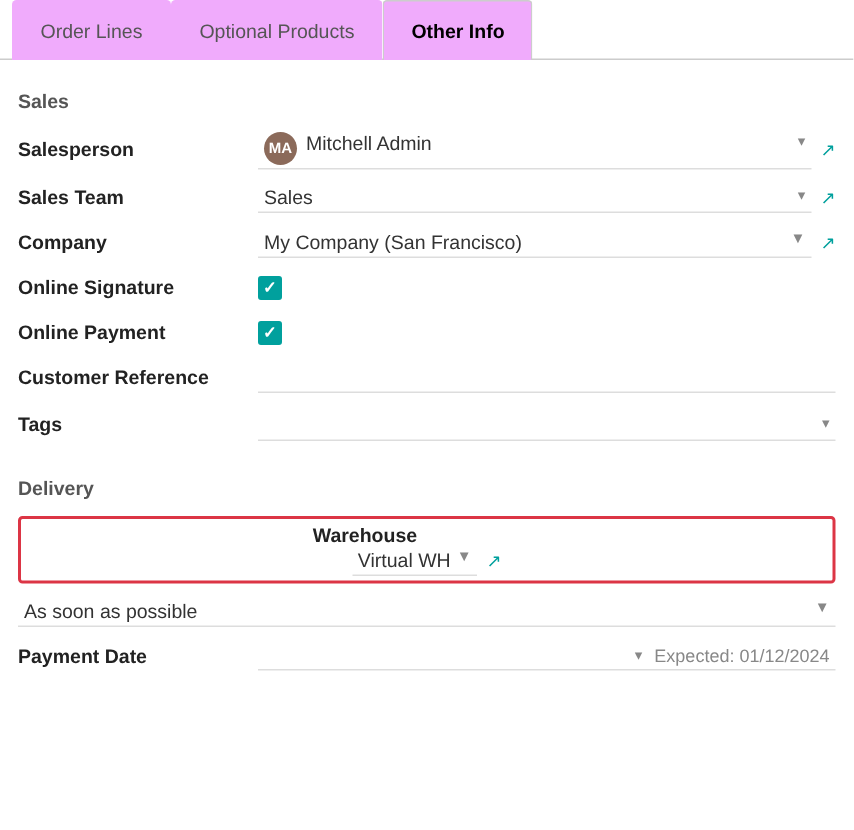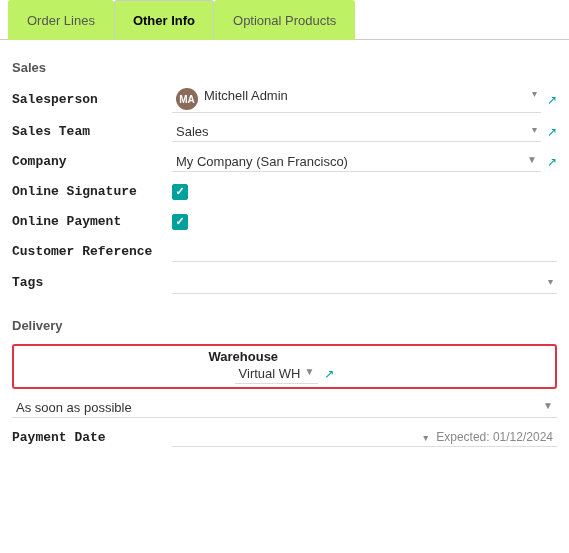--- a/index.html
+++ b/index.html
@@ -19,21 +19,21 @@
       padding: 0 8px;
       margin-bottom: 0;
     }
     .tab {
       padding: 12px 18px;
       cursor: pointer;
       border: 1px solid transparent;
       border-bottom: none;
       color: #555;
       font-size: 13px;
-      background: #bef264;
+      background: #f0abfc;
       margin-bottom: -1px;
       border-radius: 3px 3px 0 0;
     }
     .tab.active {
       border-color: #ccc;
       border-bottom-color: #fff;
       font-weight: bold;
       color: #000;
     }
 
@@ -59,21 +59,20 @@
       padding: 3px 0;
       border-bottom: 1px solid transparent;
     }
 
     .field-label {
       width: 160px;
       font-weight: bold;
       font-size: 13px;
       color: #222;
       flex-shrink: 0;
-      font-family: Liberation Mono, monospace;
     }
 
     .field-value {
       flex: 1;
       display: flex;
       align-items: center;
       position: relative;
     }
 
     .field-input {
@@ -172,22 +171,22 @@
       font-size: 12px;
       color: #888;
     }
   </style>
 </head>
 <body>
 
 <div>
   <div class="tabs">
     <div class="tab">Order Lines</div>
+    <div class="tab">Optional Products</div>
     <div class="tab active">Other Info</div>
-    <div class="tab">Optional Products</div>
   </div>
 </div>
 
 <div class="content">
 
   <div>
     <div class="section-title">Sales</div>
 
     <div class="form-row">
       <div class="field-label">Salesperson</div>

